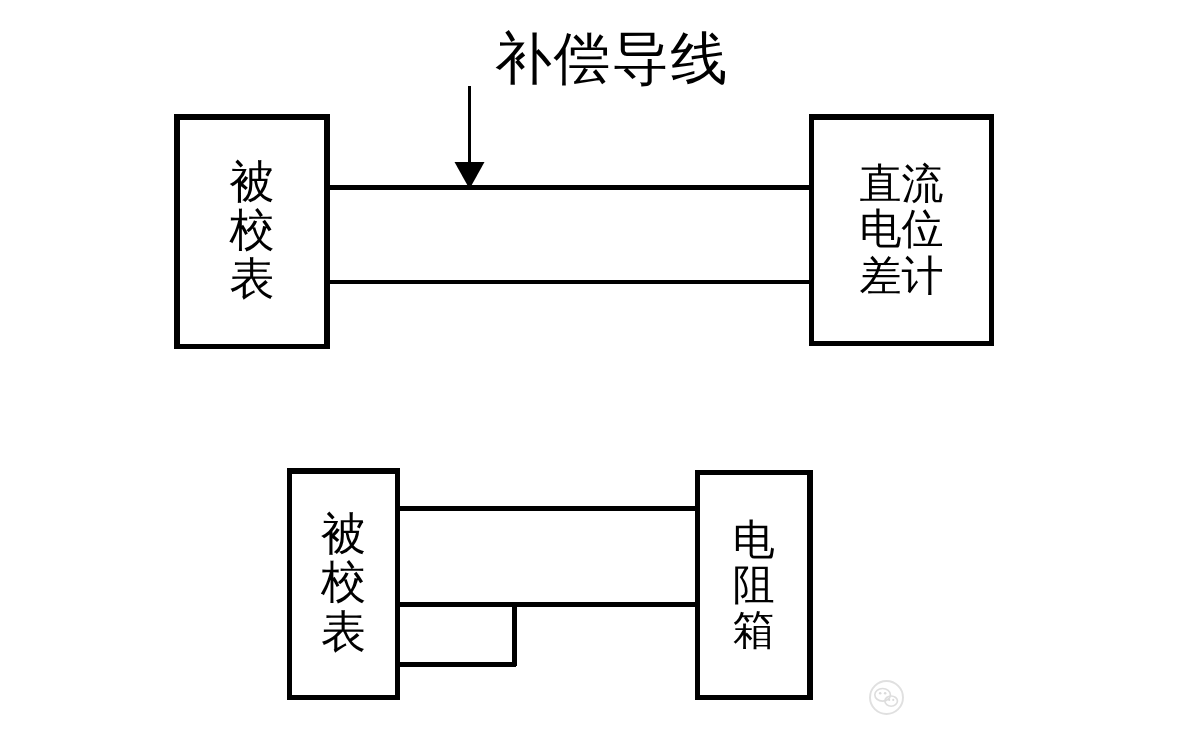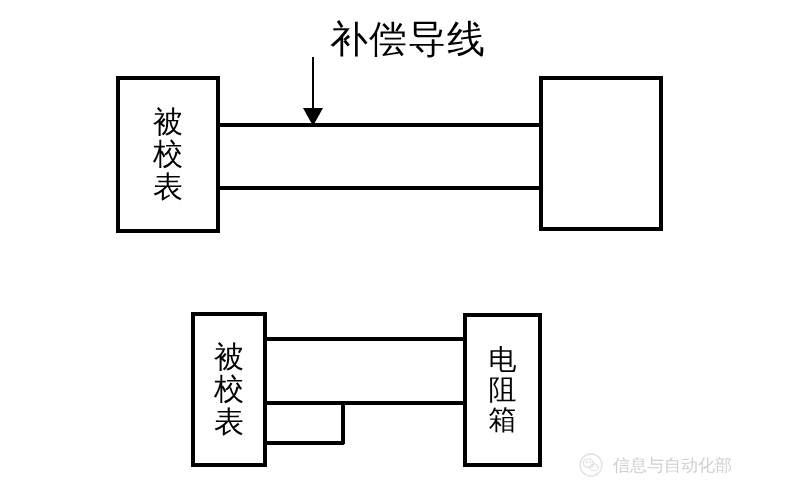--- a/index.html
+++ b/index.html
@@ -130,20 +130,25 @@
   </svg>
 
   <div id="annotation-title">补偿导线</div>
 
   <div class="box-label" id="box-device-top-label">
     <span class="line">被</span>
     <span class="line">校</span>
     <span class="line">表</span>
   </div>
 
+  <div class="box-label" id="box-potentiometer-label">
+    <span class="line">直流</span>
+    <span class="line">电位</span>
+    <span class="line">差计</span>
+  </div>
 
   <div class="box-label" id="box-device-bottom-label">
     <span class="line">被</span>
     <span class="line">校</span>
     <span class="line">表</span>
   </div>
 
   <div class="box-label" id="box-resistance-label">
     <span class="line">电</span>
     <span class="line">阻</span>
@@ -153,16 +158,15 @@
   <div id="watermark">
     <svg id="watermark-logo" viewBox="0 0 26 26" xmlns="http://www.w3.org/2000/svg">
       <circle cx="13" cy="13" r="11" fill="none" stroke="#b6b6b6" stroke-width="1.3"></circle>
       <ellipse cx="10.4" cy="11.2" rx="5.2" ry="4.2" fill="none" stroke="#b0b0b0" stroke-width="1.1"></ellipse>
       <ellipse cx="16.1" cy="15.4" rx="4.2" ry="3.4" fill="none" stroke="#b0b0b0" stroke-width="1.1"></ellipse>
       <circle cx="8.8" cy="10.2" r="0.85" fill="#a8a8a8"></circle>
       <circle cx="12.1" cy="10.2" r="0.85" fill="#a8a8a8"></circle>
       <circle cx="14.8" cy="14.6" r="0.7" fill="#a8a8a8"></circle>
       <circle cx="17.5" cy="14.6" r="0.7" fill="#a8a8a8"></circle>
     </svg>
-    <span id="watermark-text">信息与自动化部</span>
   </div>
 
 </div>
 
 </body></html>

